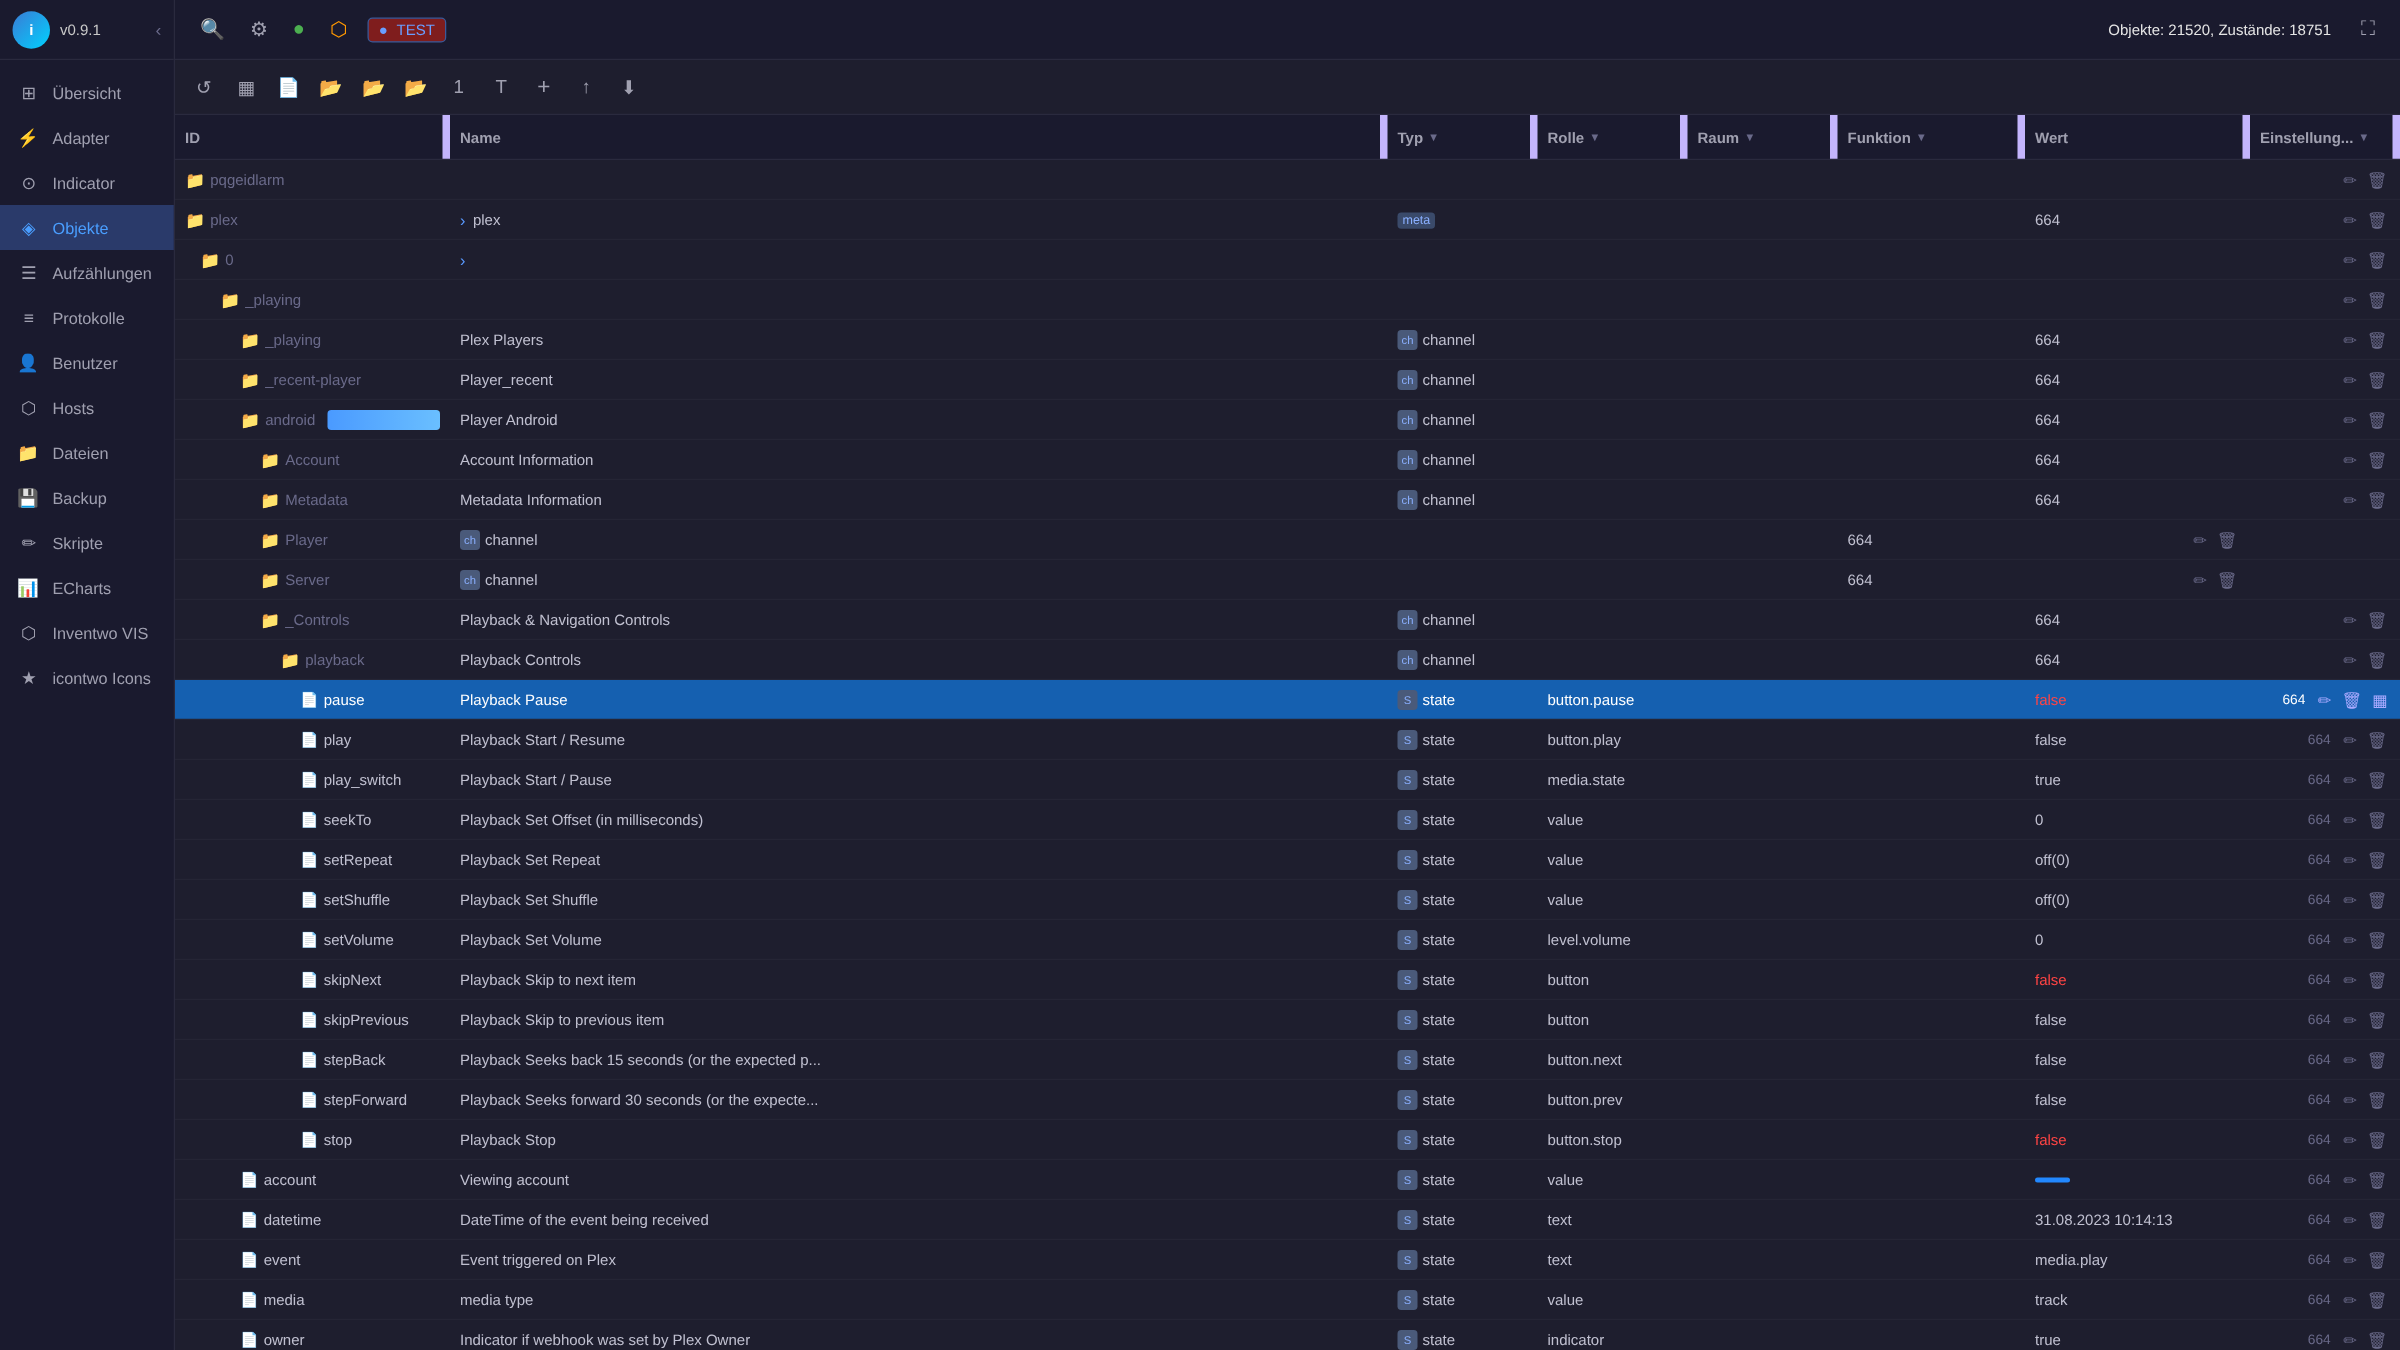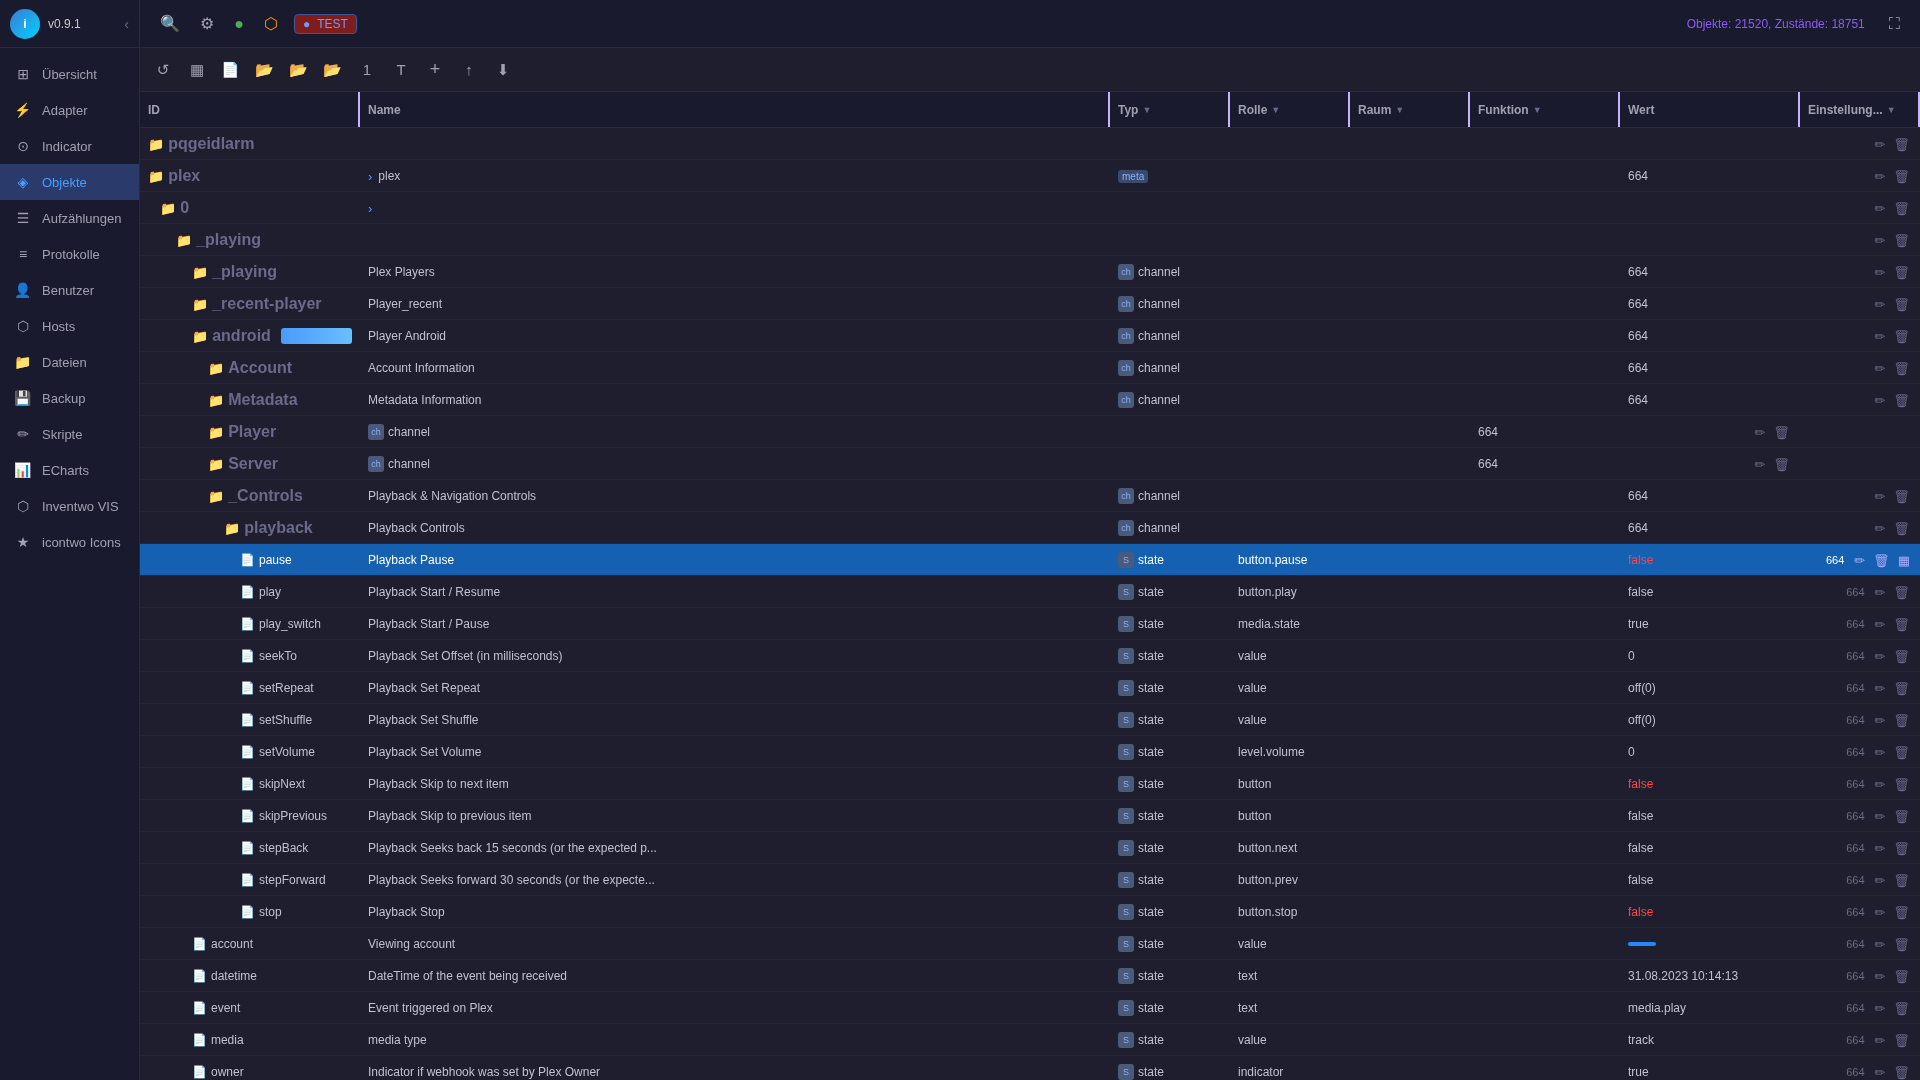--- a/index.html
+++ b/index.html
@@ -143,21 +143,21 @@
       cursor: pointer;
       color: #a0a0b0;
       font-size: 15px;
       background: transparent;
       border: none;
     }
 
     .toolbar-spacer { flex: 1; }
 
     .objects-count {
-      color: #8b5cf6;
+      color: #e5e5e5;
       font-size: 12px;
       margin-right: 8px;
     }
 
     
     .table-area {
       flex: 1;
       overflow-y: auto;
       overflow-x: hidden;
     }
@@ -179,21 +179,21 @@
     }
 
     .tbl-header-cell {
       padding: 0 8px;
       display: flex;
       align-items: center;
       gap: 4px;
       color: #a0a0b0;
       font-size: 12px;
       font-weight: 600;
-      border-right: 2px solid #c4b5fd;
+      border-right: 6px solid #c4b5fd;
       cursor: pointer;
       user-select: none;
     }
 
     .sort-arrow {
       font-size: 9px;
       color: #6a6a8a;
     }
 
     
@@ -286,22 +286,21 @@
     .row-action-icon {
       color: #6a6a8a;
       font-size: 13px;
       cursor: pointer;
       padding: 2px;
     }
 
     
     .id-col {
       color: #6a6a8a;
-      font-size: 16px;
-      font-weight: bold;
+      font-size: 12px;
     }
 
     
     .tbl-row.selected-row {
       background: #1560b0;
     }
   </style>
 </head>
 <body>
 

